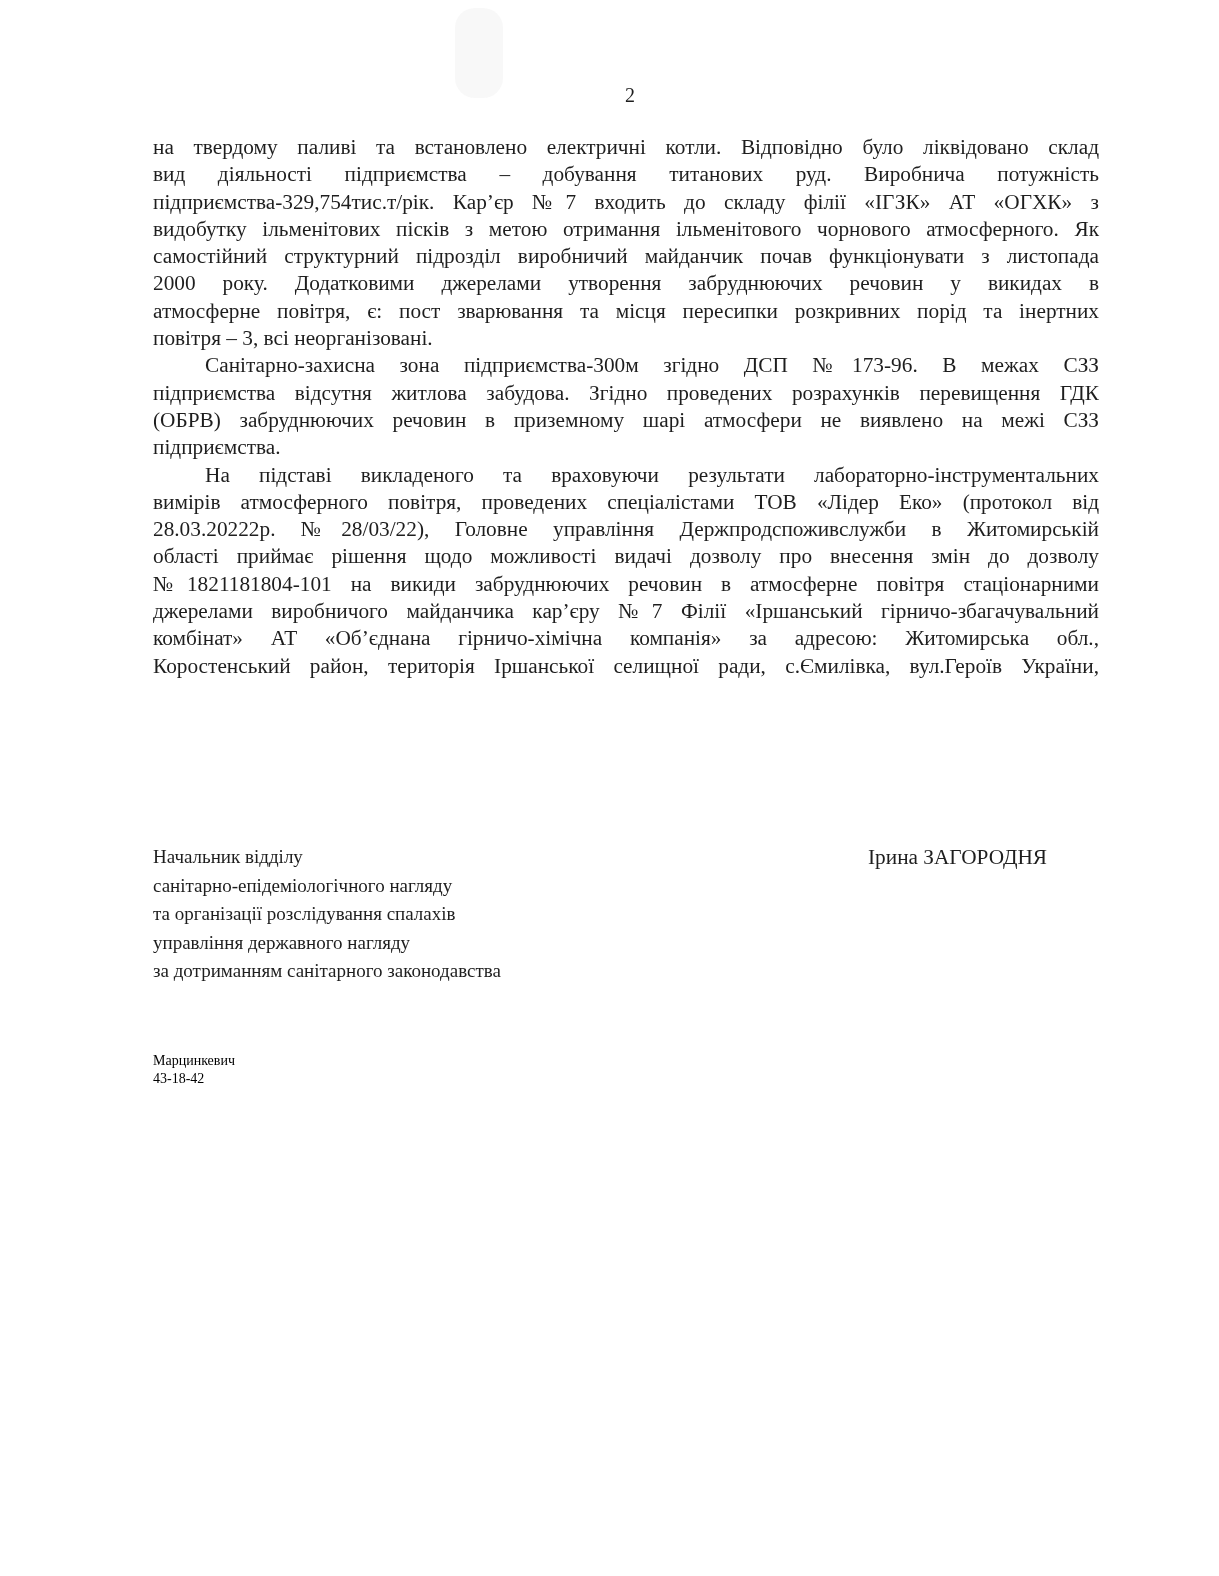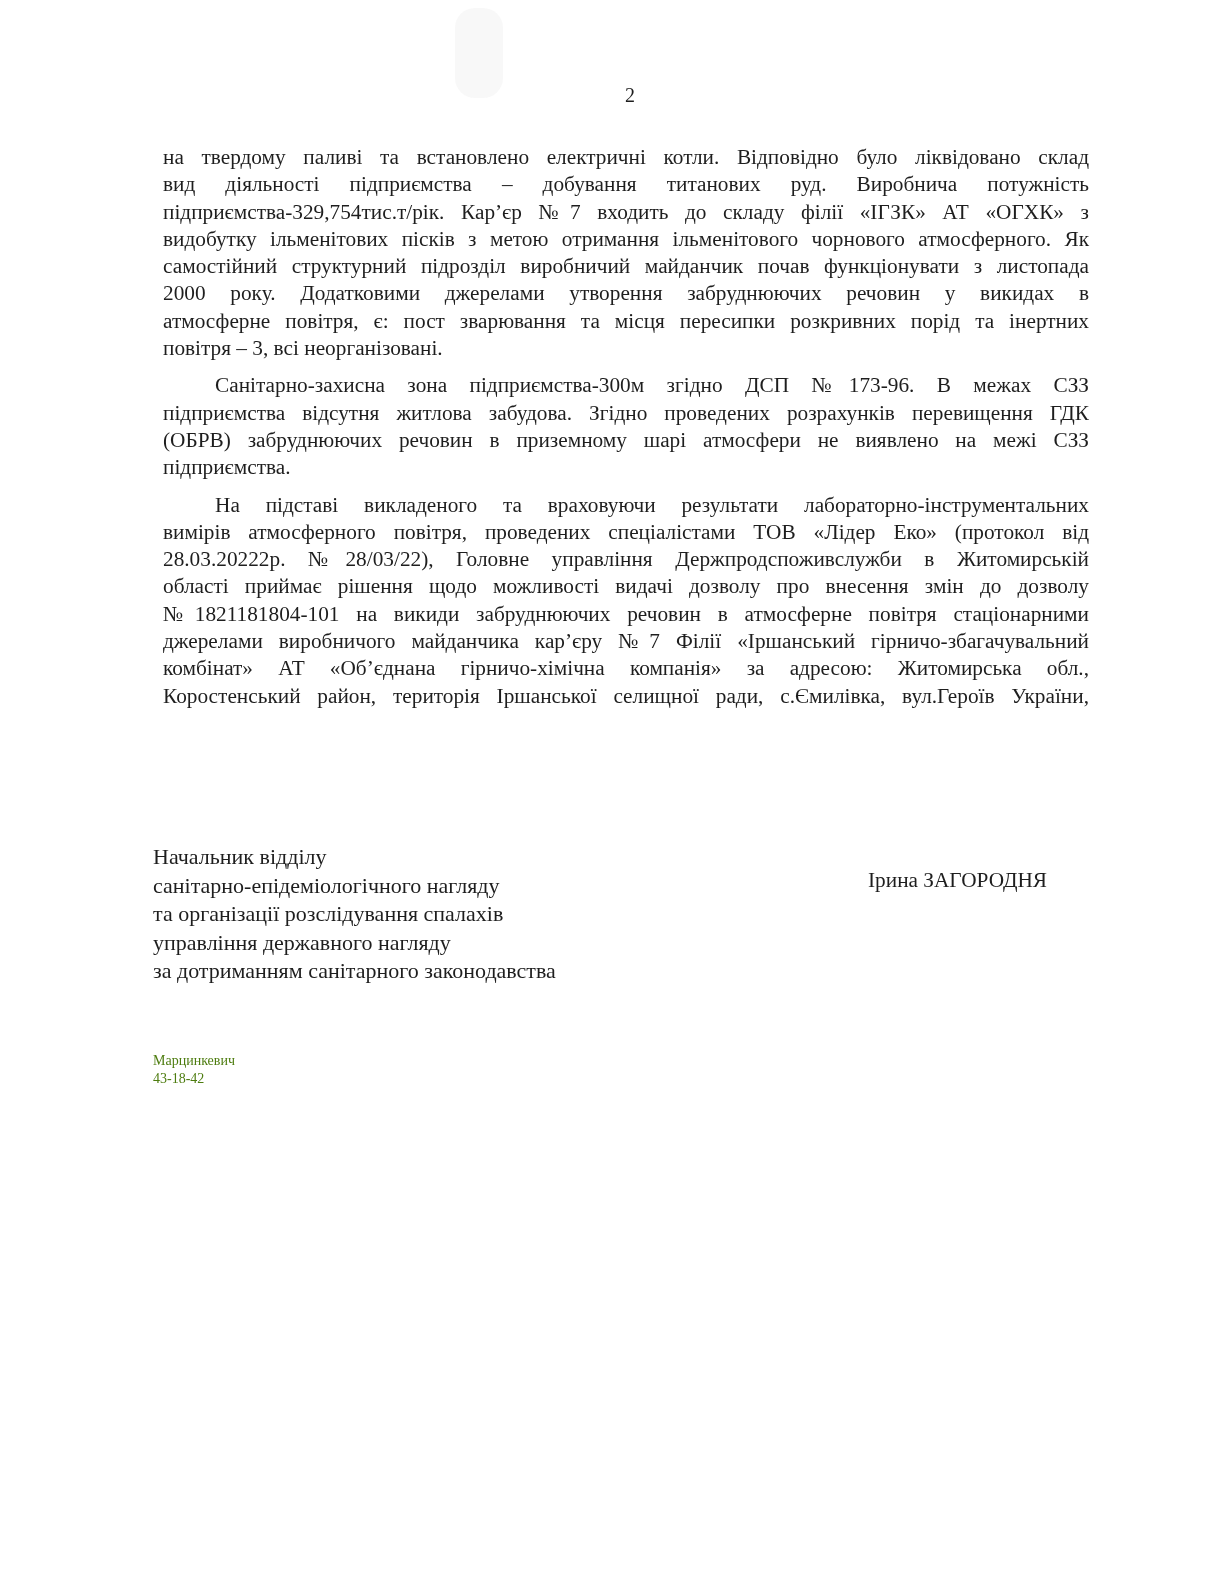--- a/index.html
+++ b/index.html
@@ -3,25 +3,25 @@
   <meta charset="utf-8">
   <style>
     html, body { margin: 0; padding: 0; background: #ffffff; }
     body { width: 1219px; height: 1576px; position: relative; overflow: hidden;
            font-family: "Liberation Serif", "DejaVu Serif", serif; color: #1e1e1e; }
     .page-number { position: absolute; top: 84px; left: 0; width: 1260px; text-align: center; font-size: 20px; }
     .body-text { position: absolute; top: 134px; left: 153px; width: 946px; font-size: 21.3px; line-height: 27.3px; }
     .line { display: block; white-space: nowrap; text-align: justify; text-align-last: justify; height: 27.3px; }
     .line.last { text-align-last: left; }
     .line.indent { padding-left: 52px; }
-    .para { margin: 10px; }
-    .sign-block { position: absolute; top: 843px; left: 153px; font-size: 22px; line-height: 28.5px; }
+    .para { margin: 0; }
+    .sign-block { position: absolute; top: 843px; left: 153px; font-size: 19px; line-height: 28.5px; }
     .sign-block span { display: block; white-space: nowrap; }
-    .signer-name { position: absolute; top: 843px; left: 868px; font-size: 21.3px; line-height: 28.5px; white-space: nowrap; margin-top: 23px; }
-    .executor { position: absolute; top: 1052px; left: 153px; font-size: 14px; line-height: 18px; color: #4d7c0f; }
+    .signer-name { position: absolute; top: 843px; left: 868px; font-size: 21.3px; line-height: 28.5px; white-space: nowrap; }
+    .executor { position: absolute; top: 1052px; left: 153px; font-size: 14px; line-height: 18px; color: #000000; }
     .executor span { display: block; }
     .stamp-ghost { position: absolute; top: 8px; left: 455px; width: 48px; height: 90px; opacity: 0.05; background: #777; border-radius: 20px; }
   </style>
 </head>
 <body>
 
 <div class="stamp-ghost"></div>
 
 <div class="page-number">2</div>
 

